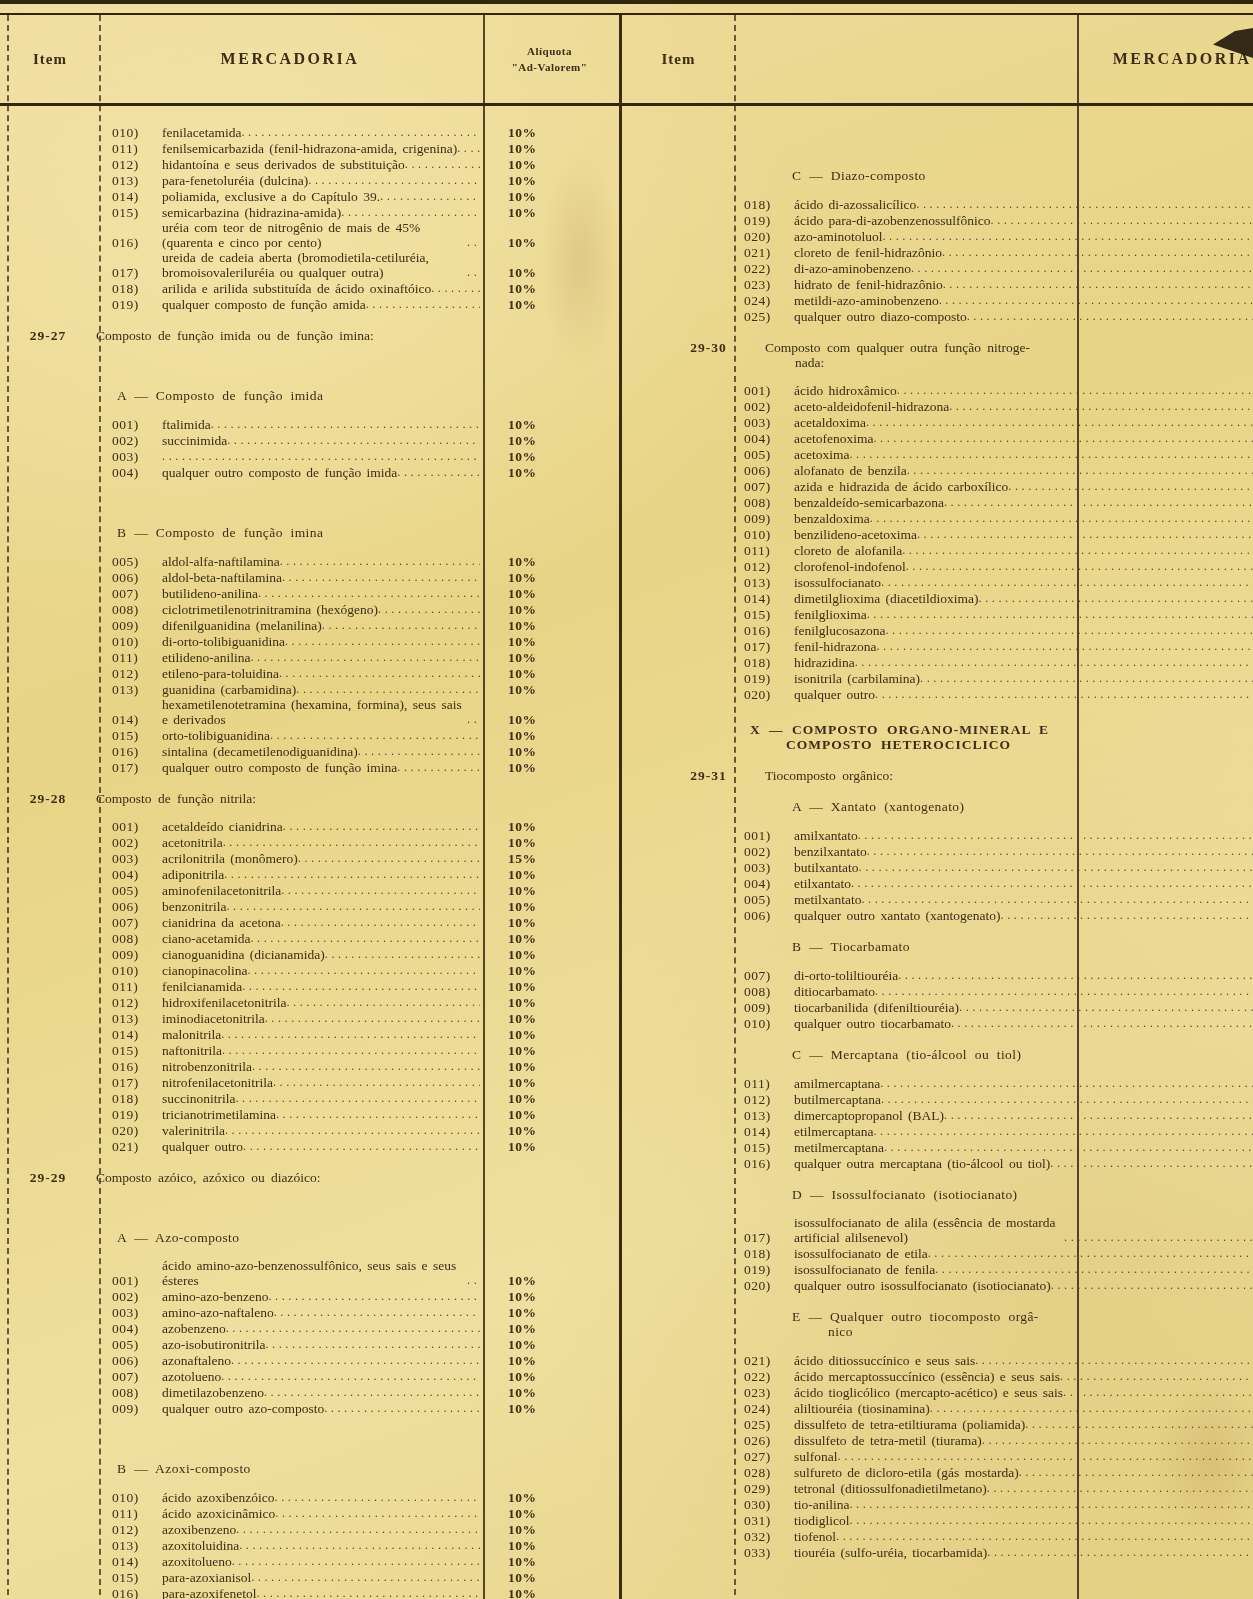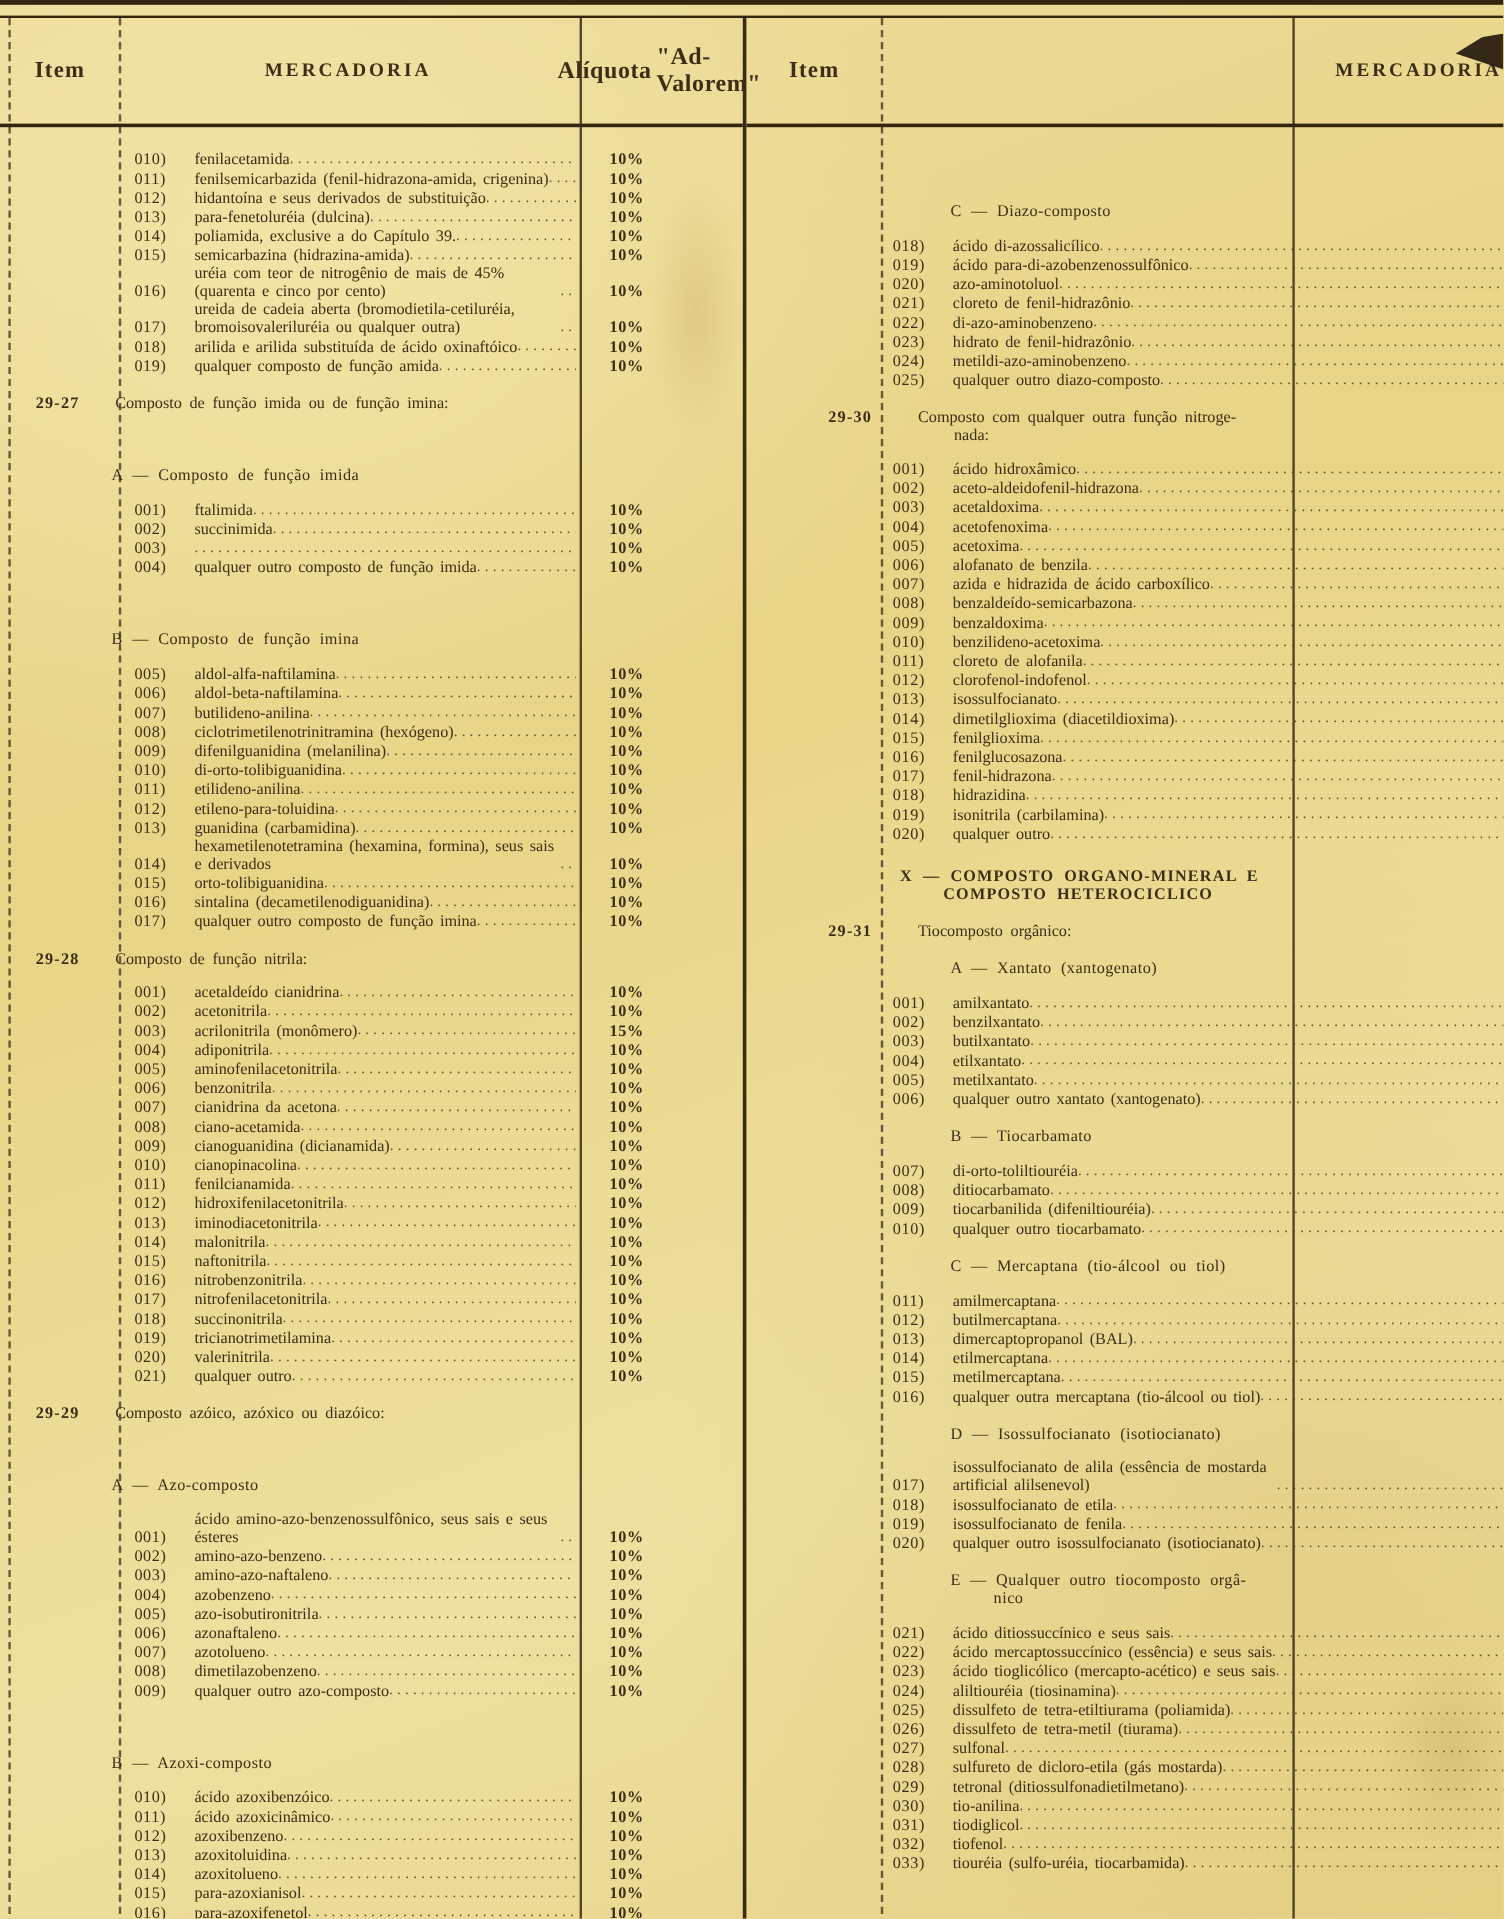--- a/index.html
+++ b/index.html
@@ -30,27 +30,27 @@
   .half.left  .r1 { left:7px; }
   .half.left  .r2 { left:99px; }
   .half.left  .r3 { left:483px; }
   .half.right .r2 { left:112px; }
   .half.right .r3 { left:455px; }
 
   
   .thead { position:relative; display:flex; height:88px; border-bottom:3px solid #33260f;
            font-weight:bold; }
   .th-item { display:flex; align-items:center; justify-content:center;
-             font-size:19px; letter-spacing:1px; }
+             font-size:15px; letter-spacing:1px; }
   .half.left  .th-item { width:100px; }
   .half.right .th-item { width:113px; }
   .th-merc { flex:1; display:flex; align-items:center; justify-content:center;
              font-size:16px; letter-spacing:2.5px; }
-  .th-aliq { display:flex; align-items:center; justify-content:center;
-             gap:4px; font-size:20px; letter-spacing:.5px; }
+  .th-aliq { display:flex; flex-direction:column; align-items:center; justify-content:center;
+             gap:4px; font-size:11px; letter-spacing:.5px; }
   .half.left  .th-aliq { width:139px; }
 
   
   .tbody { height:1499px; overflow:hidden; padding-top:18px; font-size:13.5px; line-height:15px; }
 
   .entry { display:flex; align-items:flex-end; }
   .half.left  .entry { padding-left:112px; }
   .half.right .entry { padding-left:122px; }
   .code { flex:none; width:50px; letter-spacing:.5px; }
   .desc { flex:0 1 auto; word-spacing:2px; }
@@ -66,21 +66,21 @@
   .half.left  .rate { width:139px; padding-left:28px; box-sizing:border-box; }
 
   .group { display:flex; margin:16px 0 12px; }
   .gid { flex:none; text-align:center; font-weight:bold; letter-spacing:1px; }
   .half.left  .gid { width:96px; }
   .half.right .gid { width:113px;padding-left:30px; }
   .gtitle { flex:1; padding-right:145px; word-spacing:3px; }
   .gtitle .wrap2 { padding-left:30px; }
 
   .sub { margin:16px 0 13px; word-spacing:4px; letter-spacing:.4px; }
-  .half.left  .sub { padding-left:93px;margin-top:45px; }
+  .half.left  .sub { padding-left:117px;margin-top:45px; }
   .half.right .sub { padding-left:170px; }
   .sub .wrap2 { padding-left:36px; }
   .half.right .sub.big { padding-left:128px; margin:20px 0 14px; letter-spacing:1px;
                          font-weight:bold; }
   .half.right .tbody > .sub:first-child { margin-top:44px; }
 
   
   .scan-mark { position:absolute; top:28px; right:0; width:40px; height:30px;
                background:#241a0d; clip-path:polygon(100% 0, 100% 100%, 0 55%, 55% 10%);
                opacity:.92; }

